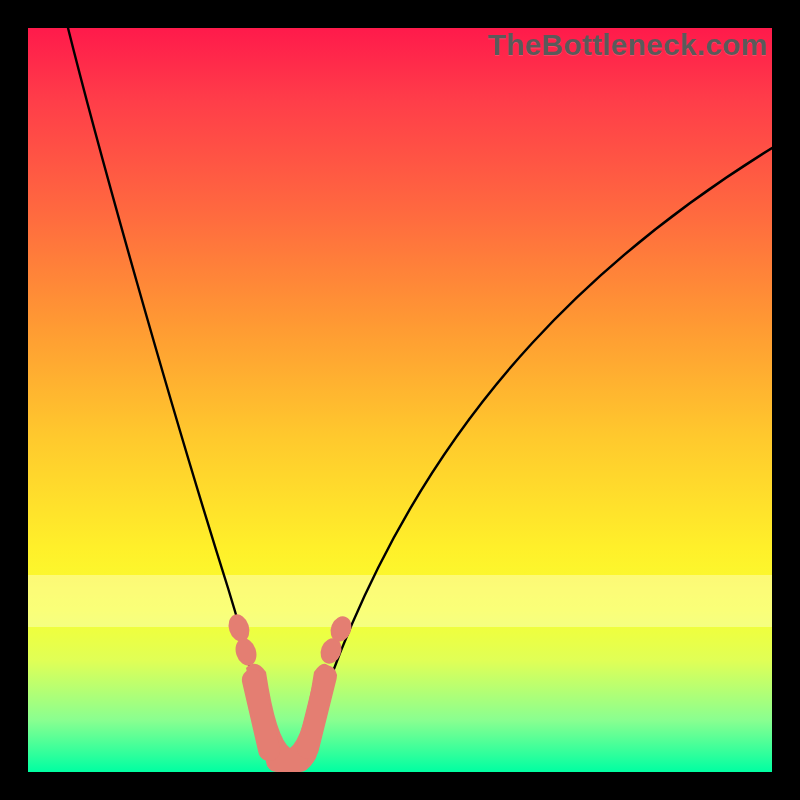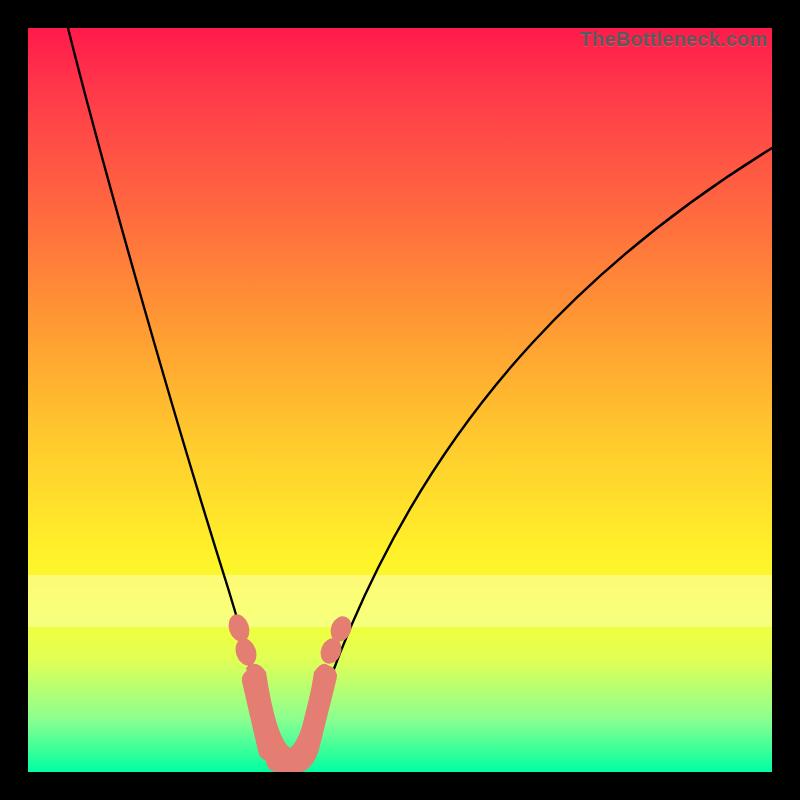--- a/index.html
+++ b/index.html
@@ -40,21 +40,21 @@
     right: 0;
     top: 73.5%;
     height: 7%;
     background: rgba(255,255,255,0.35);
   }
   .watermark {
     position: absolute;
     right: 4px;
     top: 0px;
     font-family: Arial, Helvetica, sans-serif;
-    font-size: 20px;
+    font-size: 30px;
     font-weight: 600;
     color: #5a5a5a;
     letter-spacing: 0.2px;
     text-shadow: 0 1px 0 rgba(255,255,255,0.15);
     user-select: none;
   }
   svg {
     position: absolute;
     inset: 0;
   }

